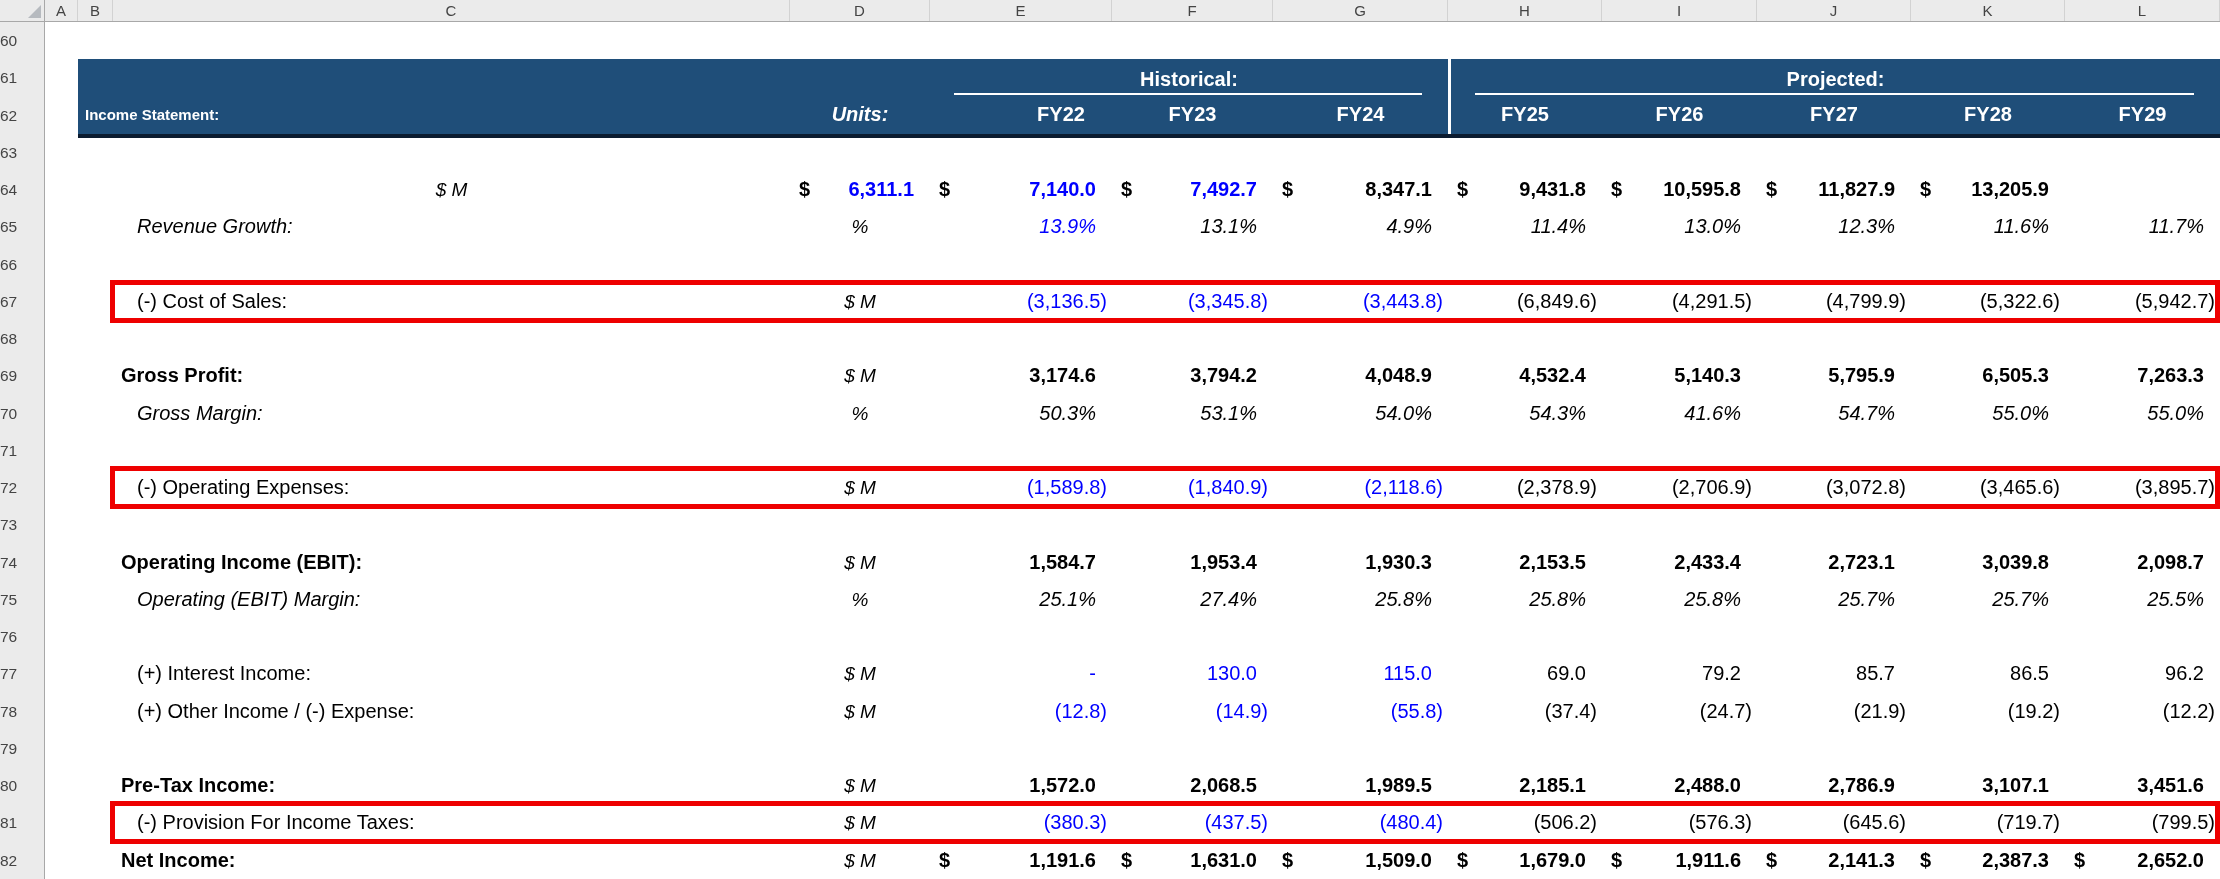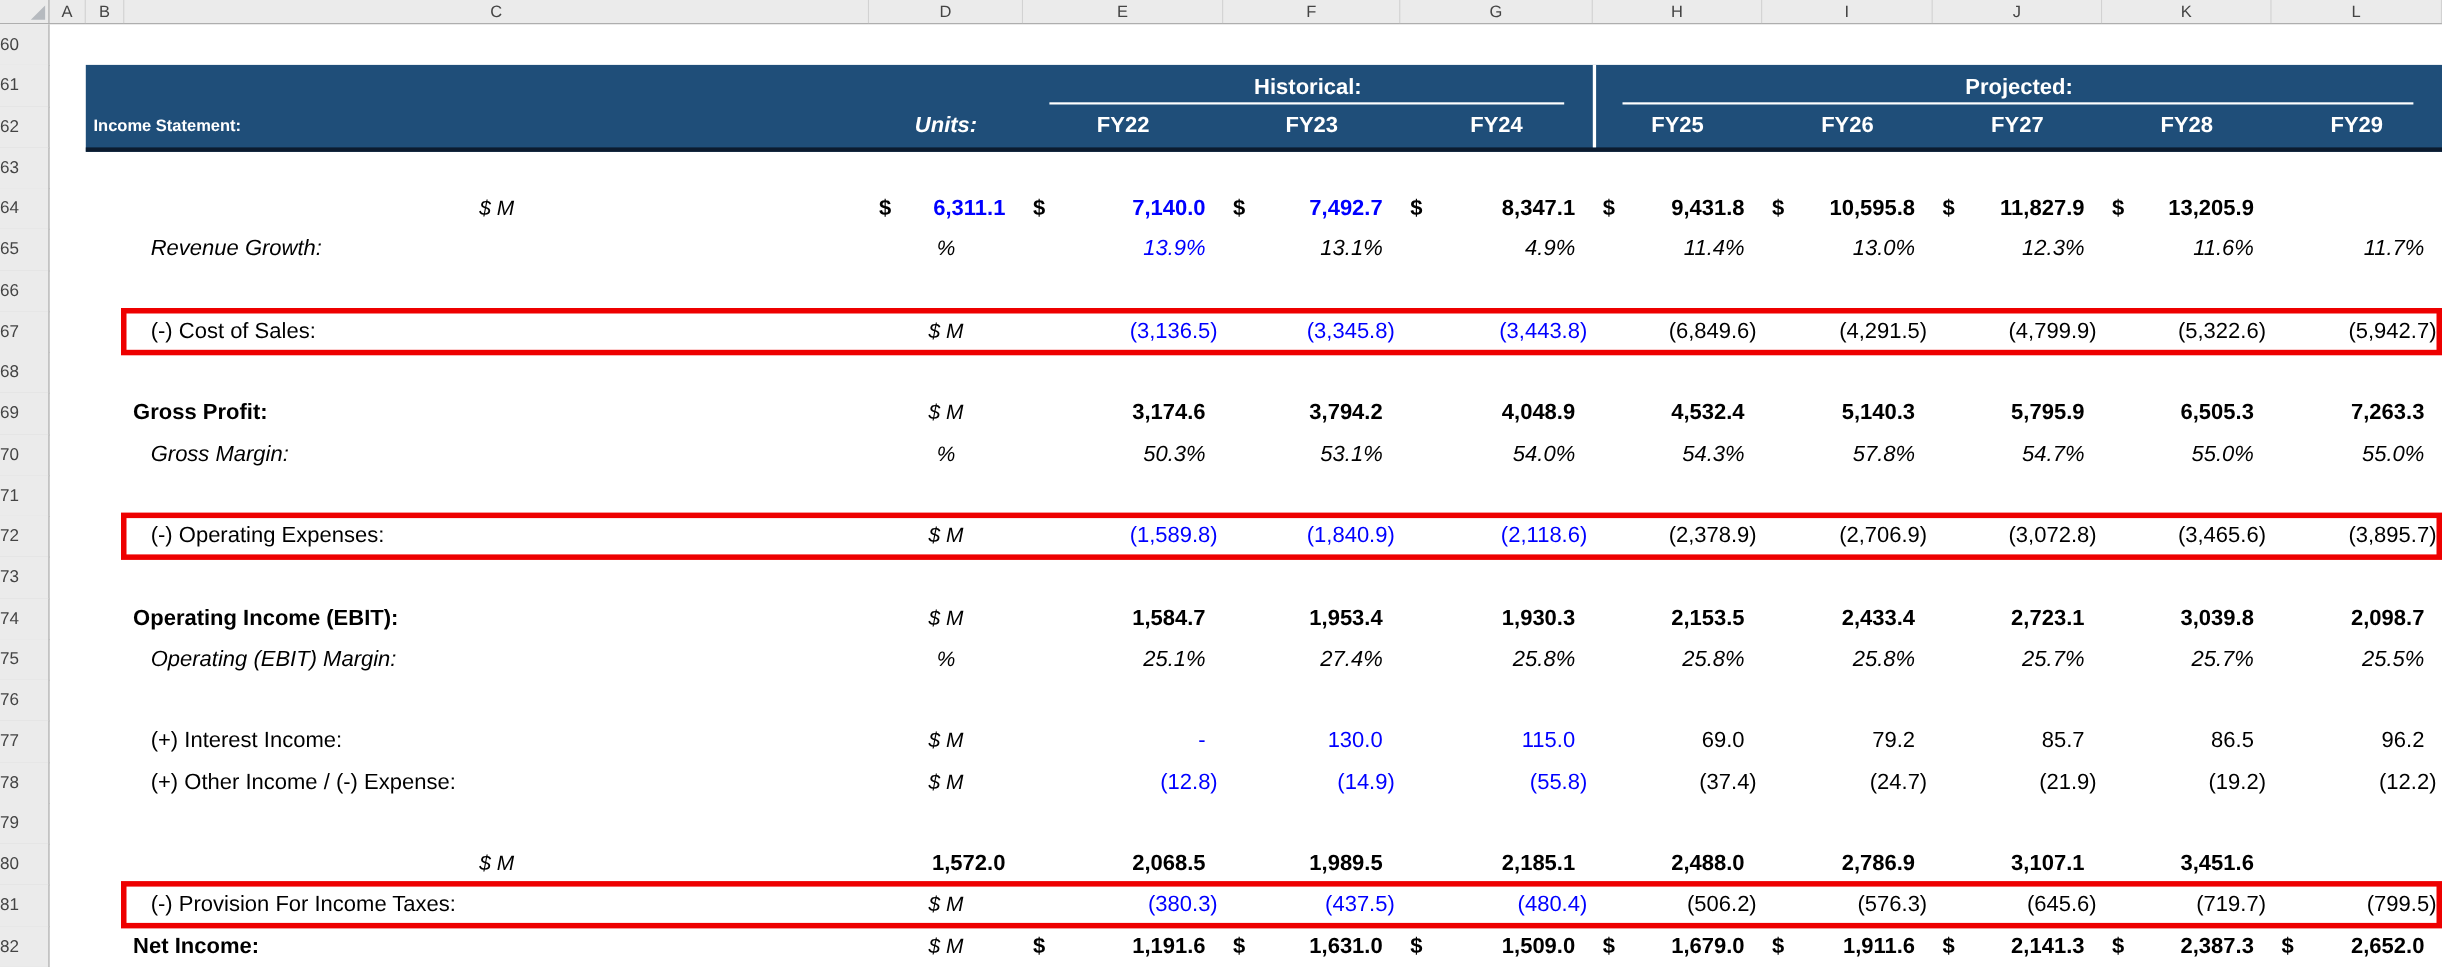--- a/index.html
+++ b/index.html
@@ -243,21 +243,21 @@
       <div class="r">
         <div class="rh">70</div>
         <div class="c"></div>
         <div class="c"></div>
         <div class="c clabel pct">Gross Margin:</div>
         <div class="c cunits">%</div>
         <div class="c cval pct"><span class="nv">50.3%</span></div>
         <div class="c cval pct"><span class="nv">53.1%</span></div>
         <div class="c cval pct"><span class="nv">54.0%</span></div>
         <div class="c cval pct"><span class="nv">54.3%</span></div>
-        <div class="c cval pct"><span class="nv">57.8%</span></div>
+        <div class="c cval pct"><span class="nv">41.6%</span></div>
         <div class="c cval pct"><span class="nv">54.7%</span></div>
         <div class="c cval pct"><span class="nv">55.0%</span></div>
         <div class="c cval pct"><span class="nv">55.0%</span></div>
       </div>
       <div class="r">
         <div class="rh">71</div>
         <div class="c"></div>
         <div class="c"></div>
         <div class="c clabel "></div>
         <div class="c cunits"></div>
@@ -387,20 +387,21 @@
         <div class="c cval "></div>
         <div class="c cval "></div>
         <div class="c cval "></div>
         <div class="c cval "></div>
         <div class="c cval "></div>
       </div>
       <div class="r">
         <div class="rh">80</div>
         <div class="c"></div>
         <div class="c"></div>
+        <div class="c clabel total">Pre-Tax Income:</div>
         <div class="c cunits">$ M</div>
         <div class="c cval total"><span class="nv">1,572.0</span></div>
         <div class="c cval total"><span class="nv">2,068.5</span></div>
         <div class="c cval total"><span class="nv">1,989.5</span></div>
         <div class="c cval total"><span class="nv">2,185.1</span></div>
         <div class="c cval total"><span class="nv">2,488.0</span></div>
         <div class="c cval total"><span class="nv">2,786.9</span></div>
         <div class="c cval total"><span class="nv">3,107.1</span></div>
         <div class="c cval total"><span class="nv">3,451.6</span></div>
       </div>
@@ -442,21 +443,21 @@
       <span class="gul"></span>
     </div>
     <div id="g-hist" class="group">
       <span>Historical:</span>
       <span class="gul"></span>
     </div>
     <div id="band-sep"></div>
     <div id="band-title">Income Statement:</div>
     <div id="band-units">Units:</div>
 
-  <div class="year" style="left: 852px; width: 182px;">FY22</div>
+  <div class="year" style="left: 892px; width: 182px;">FY22</div>
       <div class="year" style="left: 1034px; width: 161px;">FY23</div>
       <div class="year" style="left: 1195px; width: 175px;">FY24</div>
       <div class="year" style="left: 1370px; width: 154px;">FY25</div>
       <div class="year" style="left: 1524px; width: 155px;">FY26</div>
       <div class="year" style="left: 1679px; width: 154px;">FY27</div>
       <div class="year" style="left: 1833px; width: 154px;">FY28</div>
       <div class="year" style="left: 1987px; width: 155px;">FY29</div>
     </div>
 
 <div class="redbox" style="top: 279.82px;"></div>

